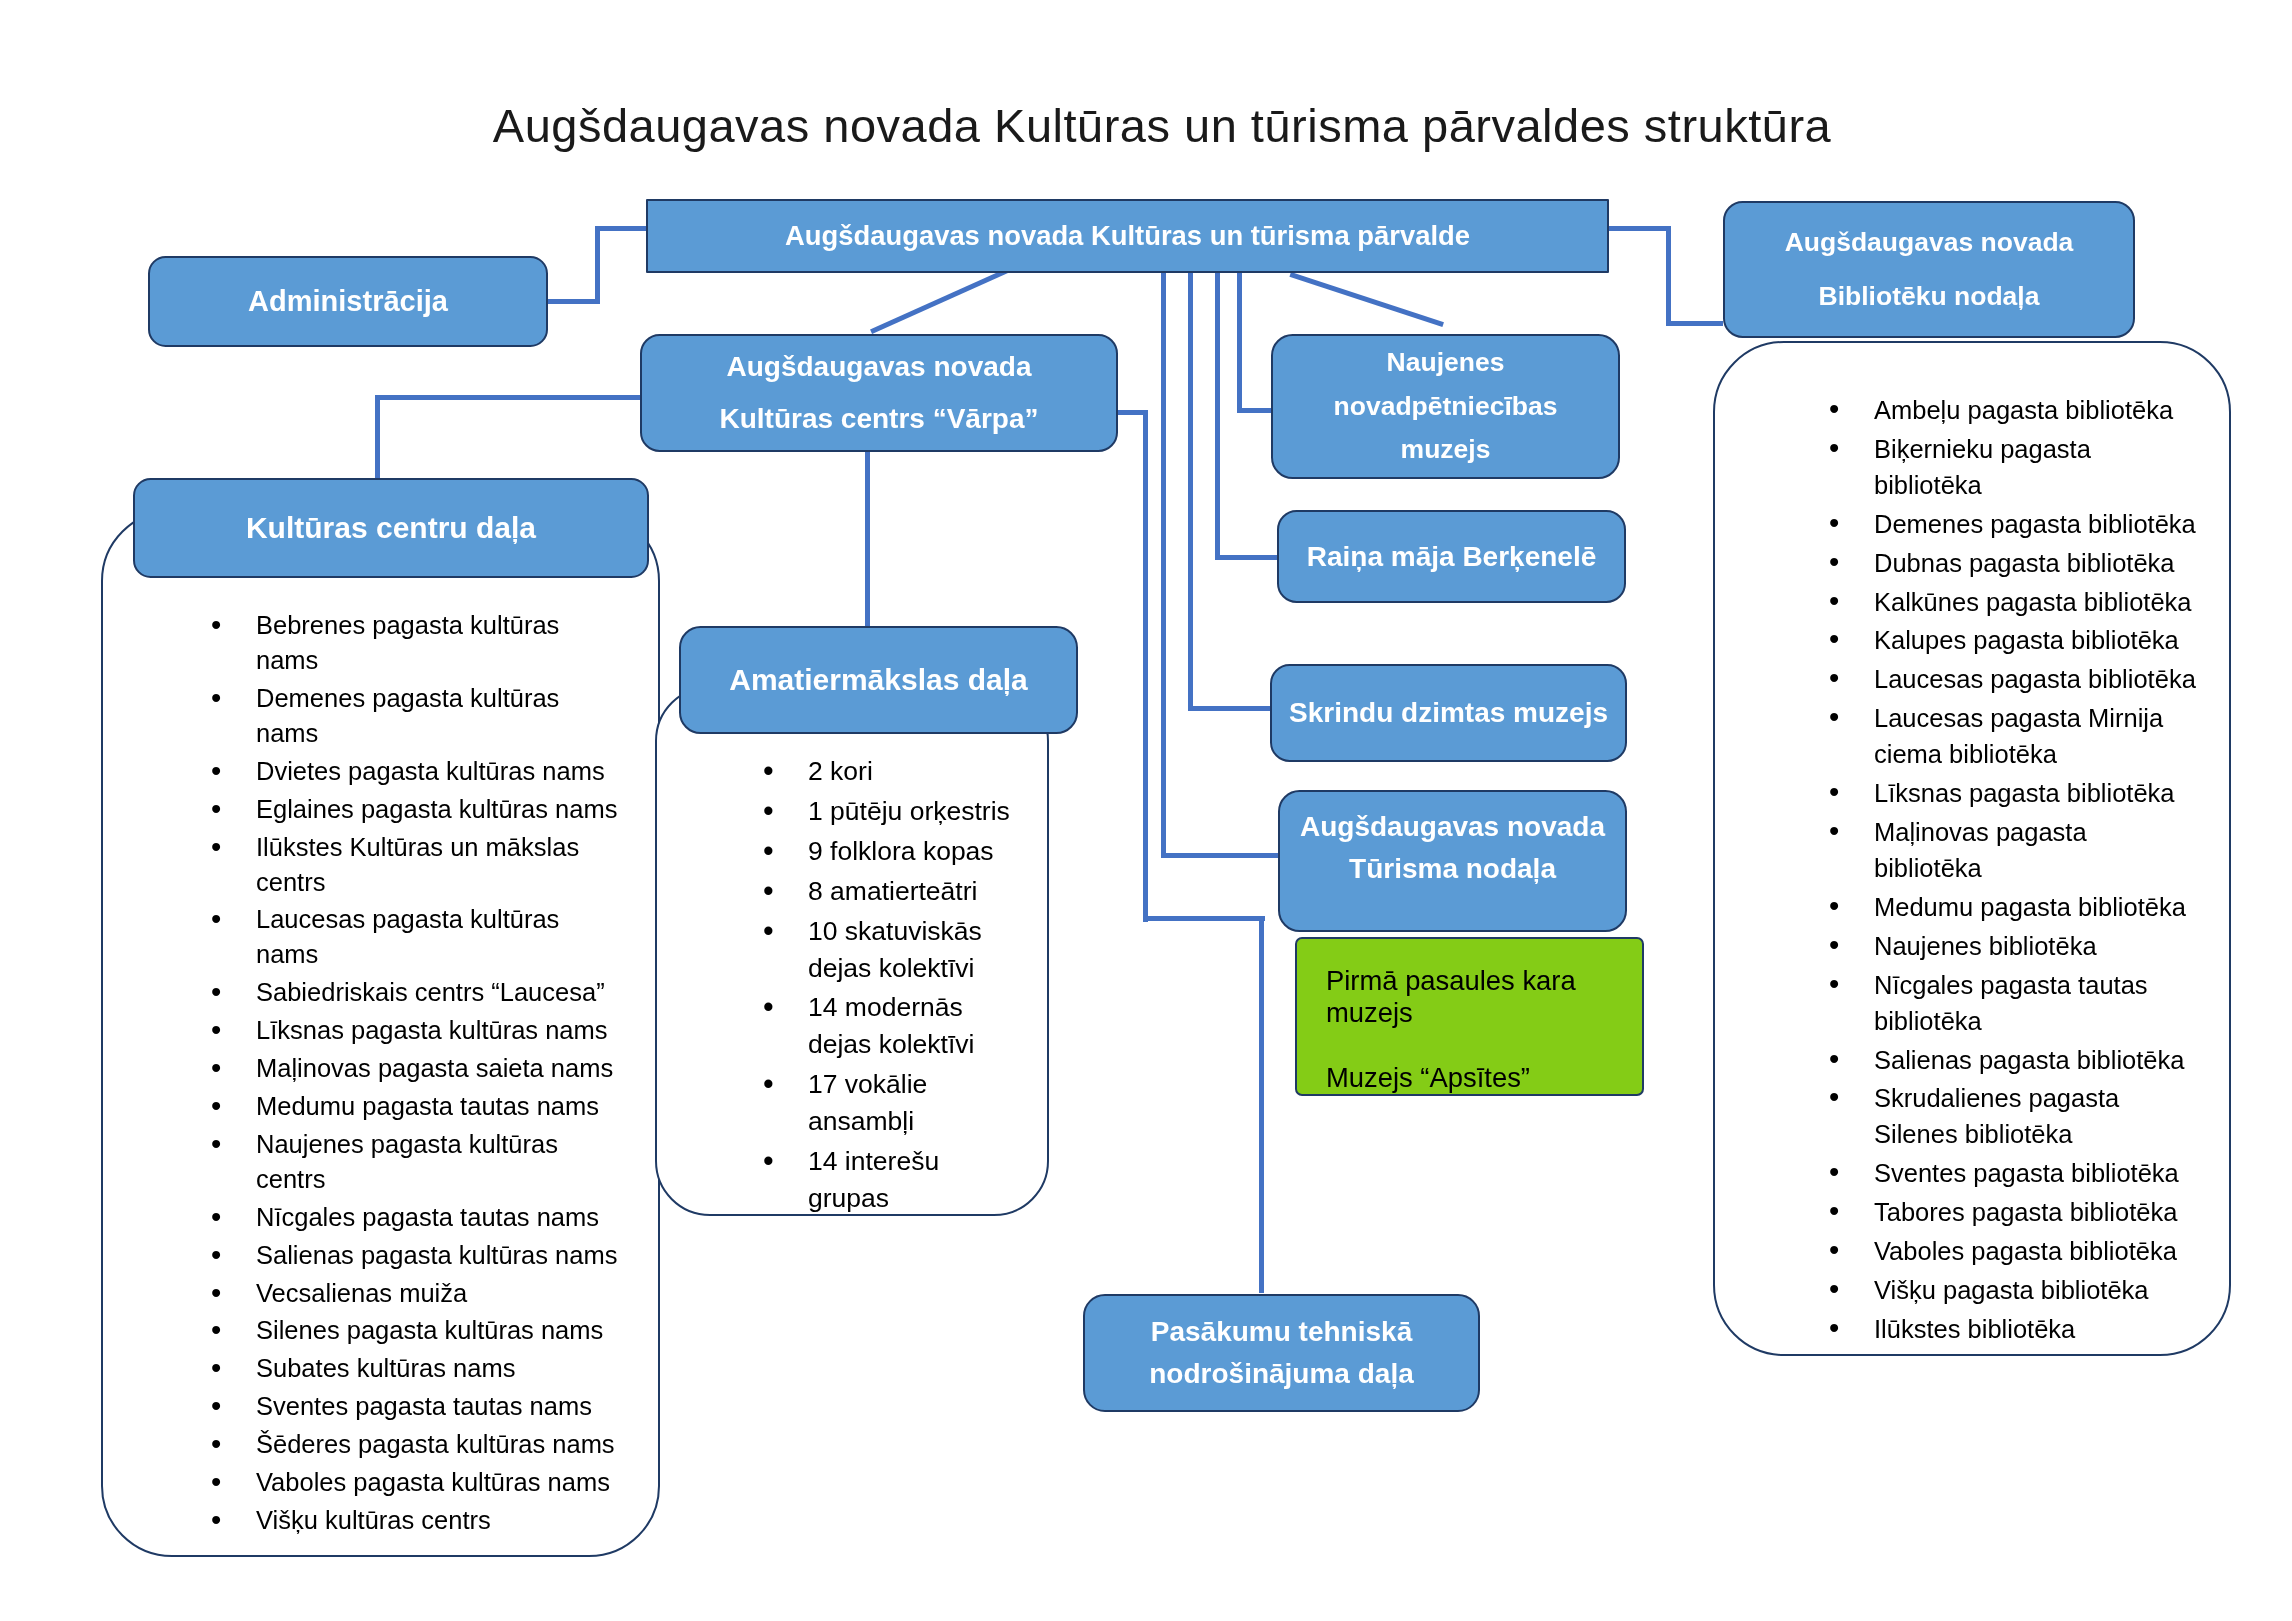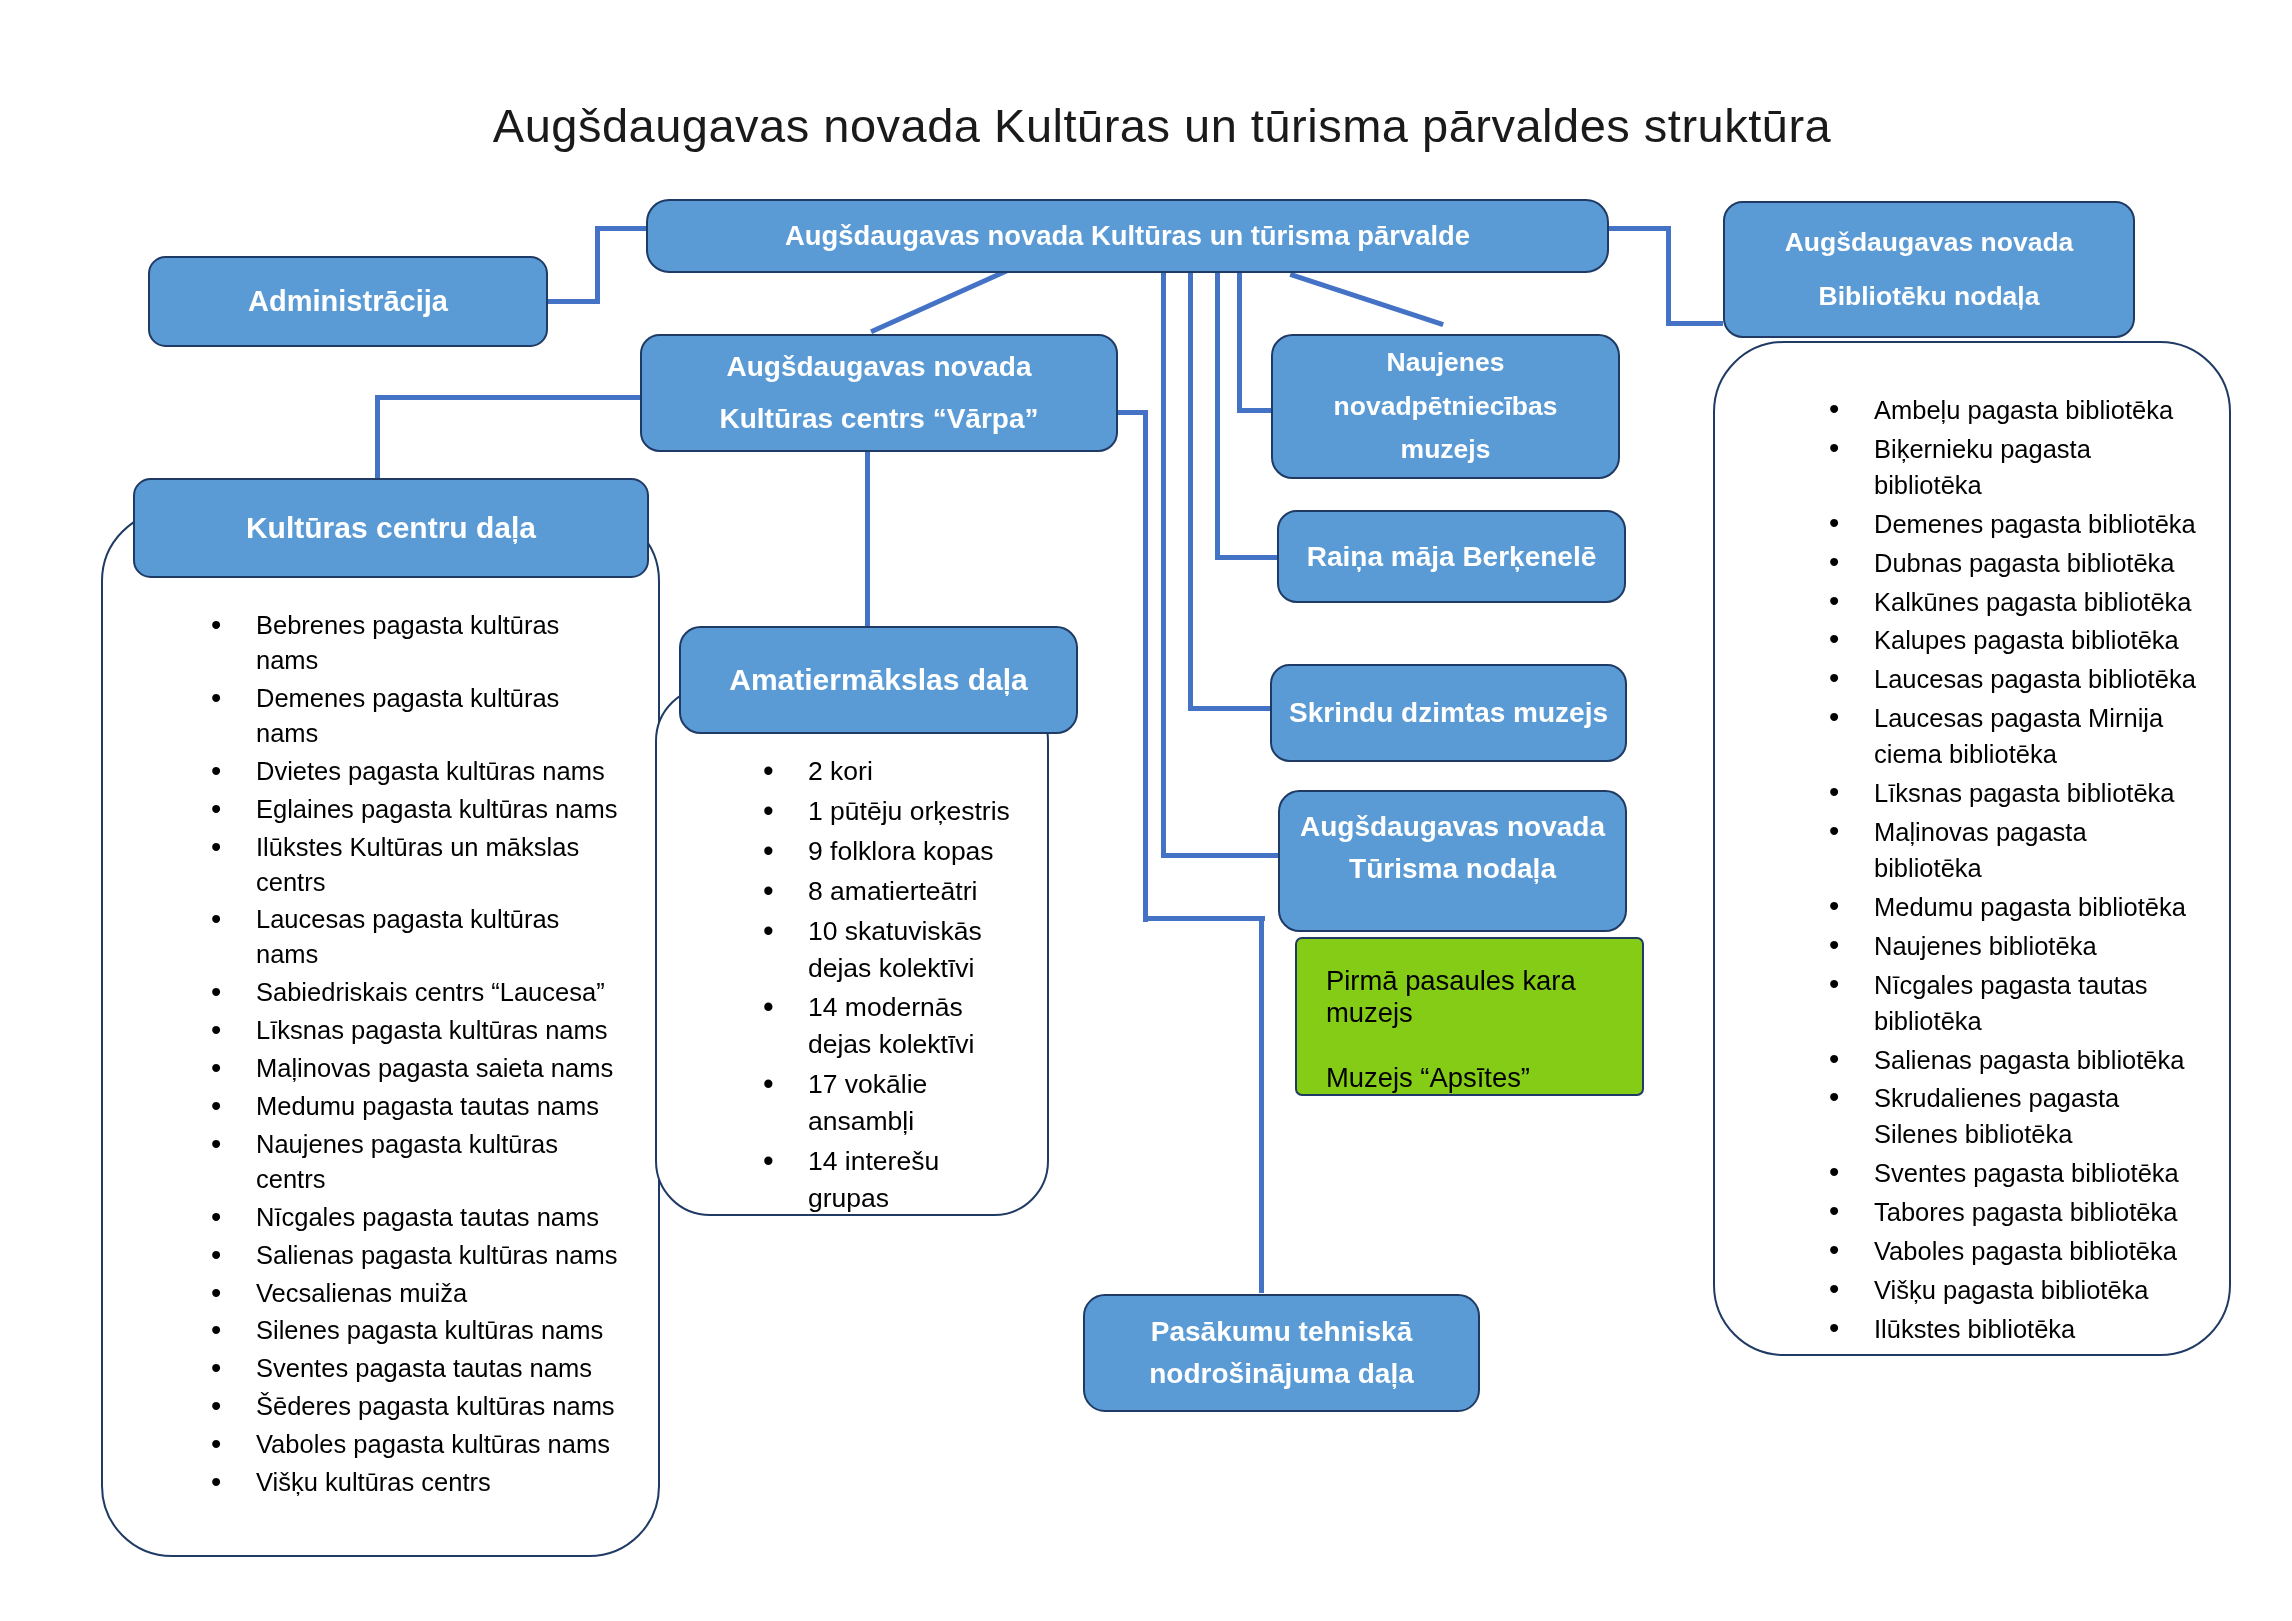--- a/index.html
+++ b/index.html
@@ -48,20 +48,21 @@
         <li>Laucesas pagasta kultūras nams</li>
         <li>Sabiedriskais centrs “Laucesa”</li>
         <li>Līksnas pagasta kultūras nams</li>
         <li>Maļinovas pagasta saieta nams</li>
         <li>Medumu pagasta tautas nams</li>
         <li>Naujenes pagasta kultūras centrs</li>
         <li>Nīcgales pagasta tautas nams</li>
         <li>Salienas pagasta kultūras nams</li>
         <li>Vecsalienas muiža</li>
         <li>Silenes pagasta kultūras nams</li>
+        <li>Subates kultūras nams</li>
         <li>Sventes pagasta tautas nams</li>
         <li>Šēderes pagasta kultūras nams</li>
         <li>Vaboles pagasta kultūras nams</li>
         <li>Višķu kultūras centrs</li>
       </ul>
   </div>
 
   <div class="wcontainer" style="left:655px;top:686px;width:394px;height:530px;border-radius:55px;padding:57px 19.6px 0 96px;">
     <ul class="blist" style="font-size:26.5px;line-height:37px;">
         <li>2 kori</li>
@@ -126,21 +127,21 @@
   <div class="hline" style="left:1118px;top:410px;width:29px;"></div>
   <div class="vline" style="left:1143px;top:410px;height:512px;"></div>
   <div class="hline" style="left:1143px;top:916px;width:122px;"></div>
   <div class="vline" style="left:1259px;top:916px;height:377px;"></div>
 
   <div class="hline" style="left:375px;top:395px;width:265px;"></div>
   <div class="vline" style="left:375px;top:395px;height:83px;"></div>
 
   <div class="vline" style="left:865px;top:450px;height:176px;"></div>
 
-  <div class="box" style="left:646px;top:199px;width:963px;height:74px;font-size:27.4px;border-radius:23px;">
+  <div class="box" style="left:646px;top:199px;width:963px;height:74px;font-size:27.4px;border-radius:1px;">
     <span class="ln">Augšdaugavas novada Kultūras un tūrisma pārvalde</span>
   </div>
 
   <div class="box" style="left:148px;top:256px;width:400px;height:91px;font-size:29px;border-radius:17.6px;">
     <span class="ln">Administrācija</span>
   </div>
 
   <div class="box" style="left:1723px;top:201px;width:412px;height:137px;font-size:26.5px;border-radius:19.6px;gap:23.5px;">
     <span class="ln">Augšdaugavas novada</span>
     <span class="ln">Bibliotēku nodaļa</span>

